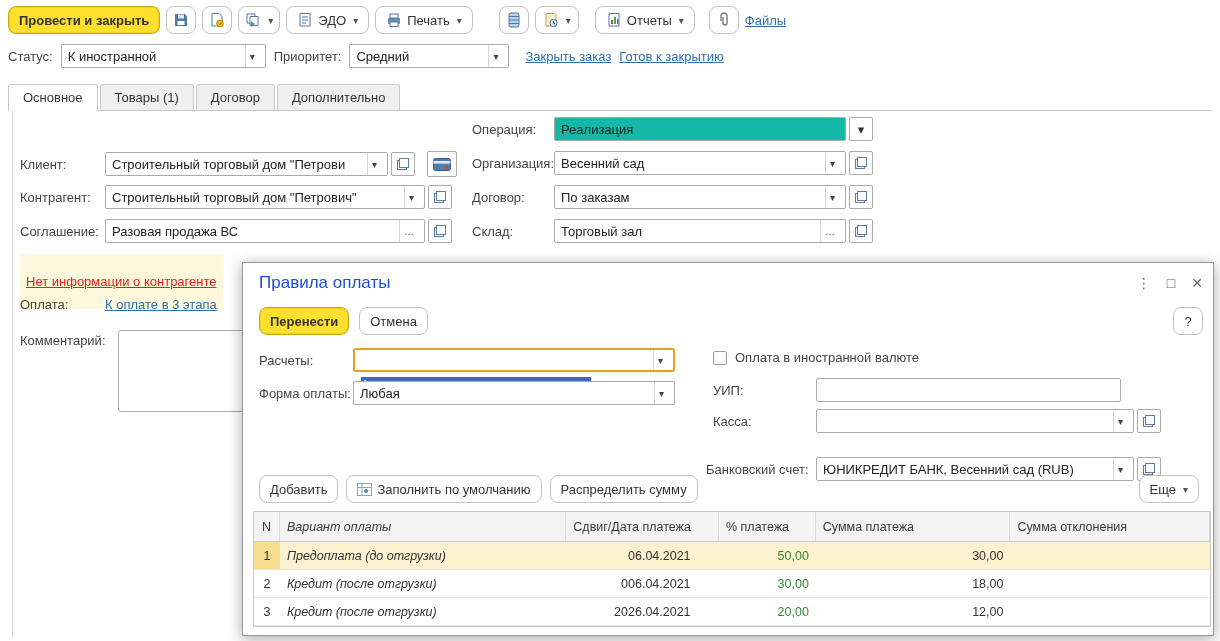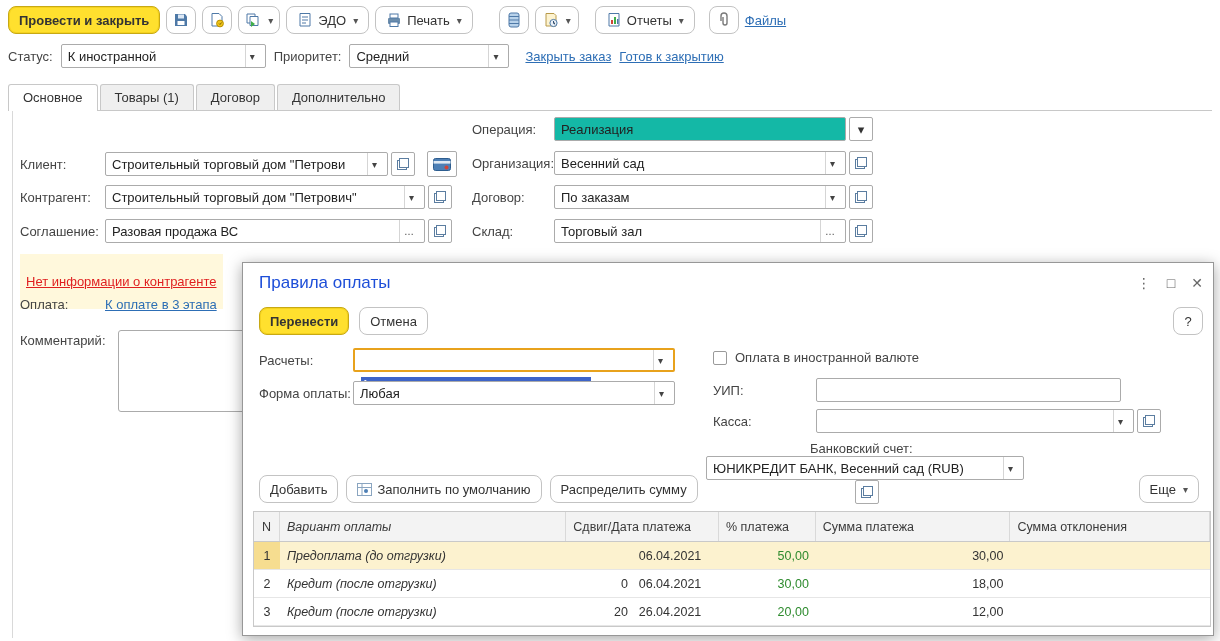--- a/index.html
+++ b/index.html
@@ -66,21 +66,21 @@
   .c-n { width:26px; justify-content:center; padding:0 2px; }
   .c-opt { width:287px;font-style:italic; }
   .c-shift { width:153px; }
   .c-pct { width:97px; }
   .c-amt { width:195px; }
   .c-dev { width:200px; }
   .num { justify-content:flex-end; }
   .green { color:#2e8b2e; }
   .shift-cell { justify-content:flex-end; gap:0; }
   .shift-val { width:42px; text-align:right; }
-  .date-val { width:84px; text-align:center; }
+  .date-val { width:84px; text-align:left; }
   .row-sel { background:#fcf2cf; }
   .row-sel .c-n { background:#f6dd90; }
 
   
   .chk { width:14px; height:14px; border:1px solid #9a9a9a; border-radius:2px; background:#fff; display:inline-block; cursor:pointer; }
 
   textarea.comment { position:absolute; left:118px; top:330px; width:166px; height:82px;
             border:1px solid #ababab; border-radius:3px; resize:none; }
 
   svg { display:block; }
@@ -348,21 +348,21 @@
       <span class="lbl" style="width:103px">Касса:</span>
       <span class="field" style="width:318px">
         <span></span>
         <span class="inner-btn">▾</span>
       </span>
       <span class="sq-btn">
           <span class="open-ic"></span>
         </span>
     </div>
 
-    <div class="row-abs" style="left:463px; top:178px;flex-direction:column;">
+    <div class="row-abs" style="left:463px; top:194px;">
       <span class="lbl" style="width:110px">Банковский счет:</span>
       <span class="field" style="width:318px">
         <span style="overflow:hidden;white-space:nowrap">ЮНИКРЕДИТ БАНК, Весенний сад (RUB)</span>
         <span class="inner-btn">▾</span>
       </span>
       <span class="sq-btn">
           <span class="open-ic"></span>
         </span>
     </div>
 

